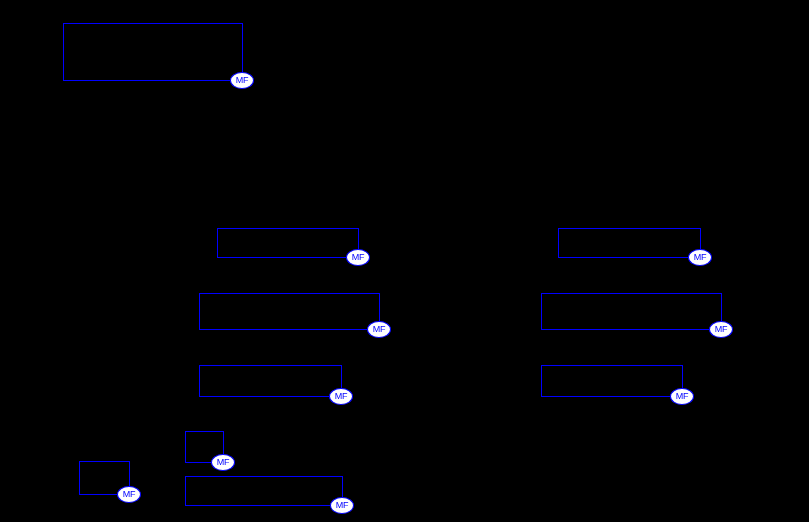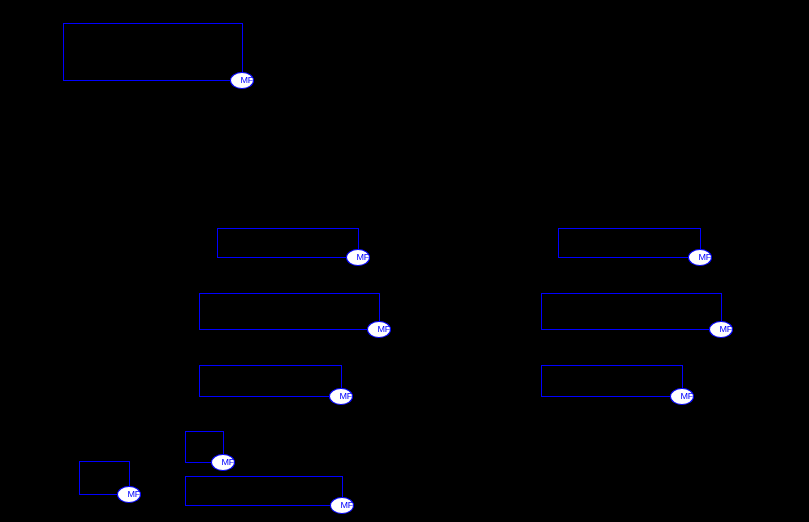--- a/index.html
+++ b/index.html
@@ -27,21 +27,21 @@
   .mf-badge {
     position: absolute;
     width: 24px;
     height: 17px;
     border-radius: 50%;
     background: #ffffff;
     border: 1px solid #0000ff;
     box-sizing: border-box;
     display: flex;
     align-items: center;
-    justify-content: flex-end;
+    justify-content: center;
     
     right: -12px;
     bottom: -9px;
   }
   .mf-badge-label {
     font-family: "Liberation Sans", sans-serif;
     font-size: 9px;
     line-height: 9px;
     font-weight: 400;
     color: #0000ff;

